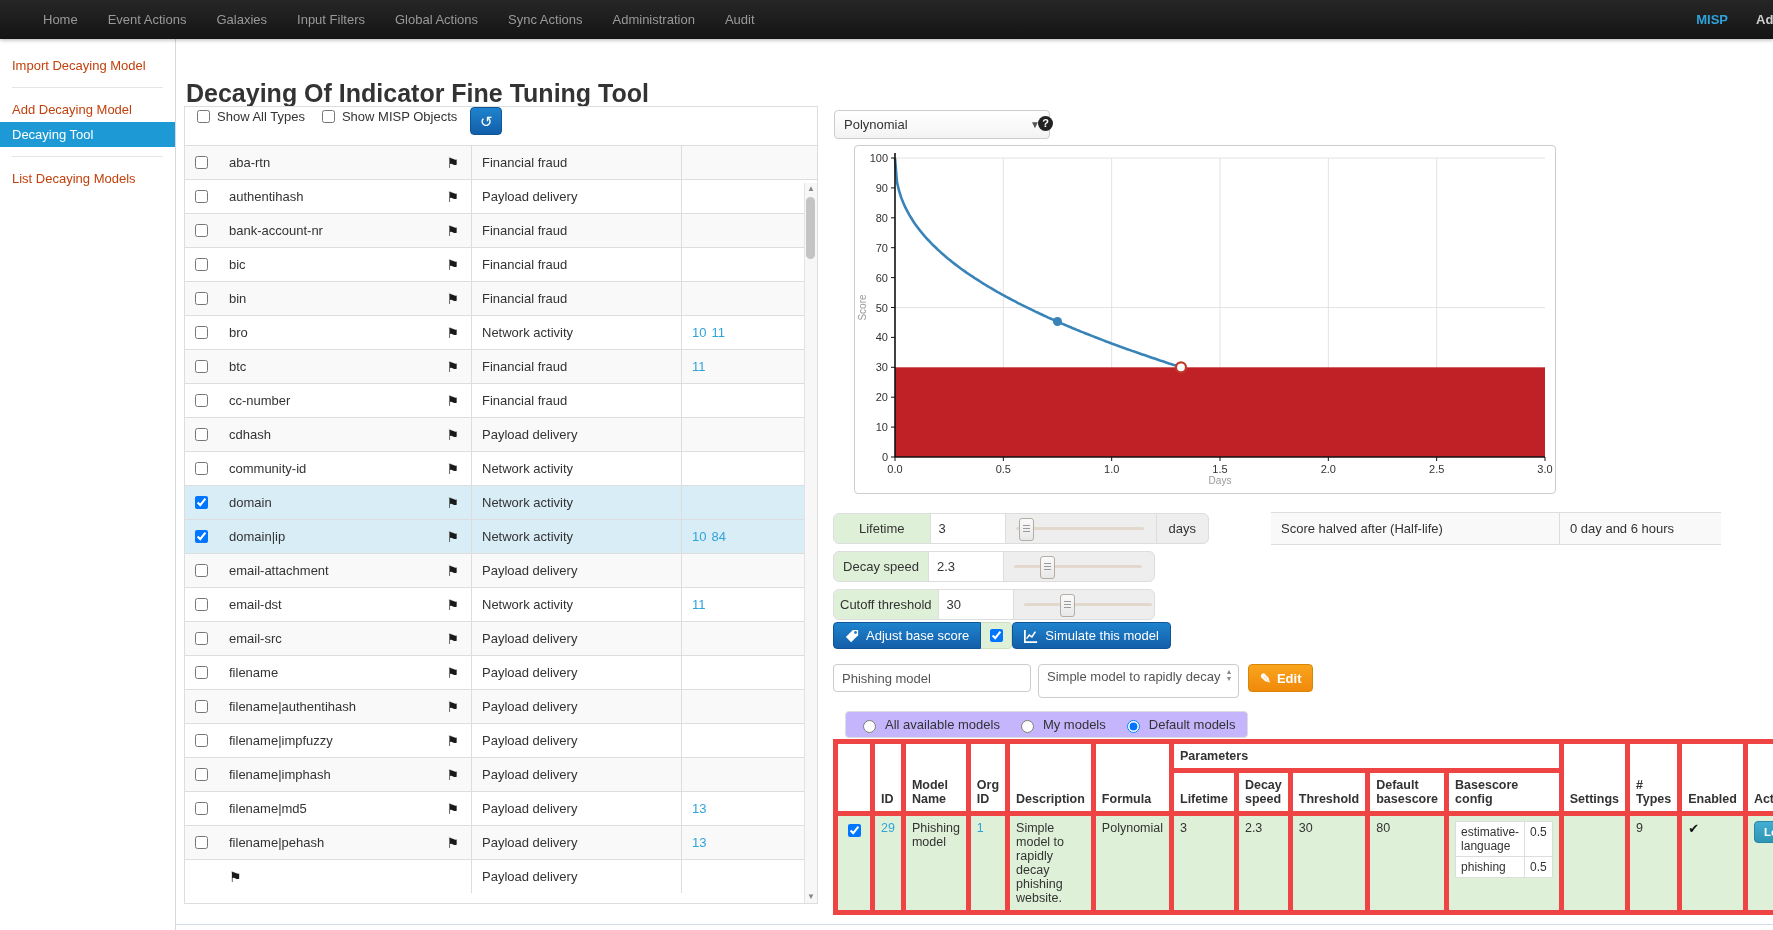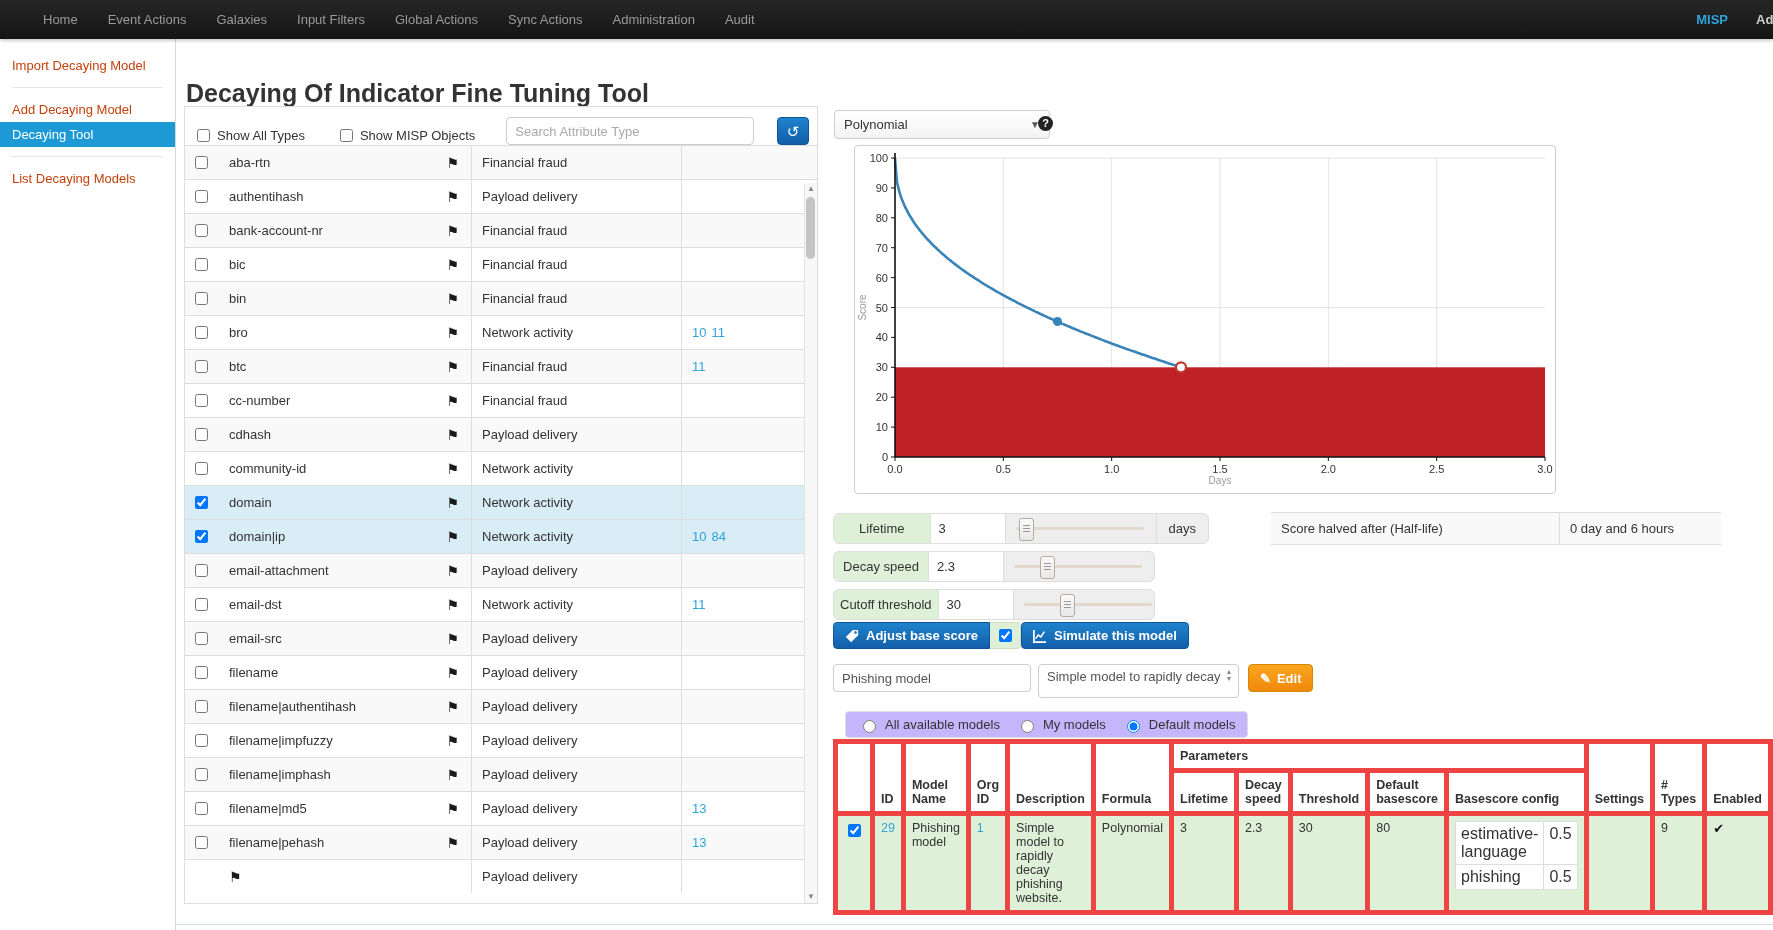--- a/index.html
+++ b/index.html
@@ -18,21 +18,21 @@
   .sidebar{position:absolute;top:39px;left:0;width:175px;bottom:0;background:#fff;
     border-right:1px solid #d8d8d8;padding-top:14px;z-index:10}
   .side-link{display:block;color:#c2410c;padding:5px 12px;cursor:pointer}
   .side-link.active{background:#1d9ad6;color:#fff}
   .side-divider{border-top:1px solid #e5e5e5;margin:9px 12px}
   
   .page-title{position:absolute;left:186px;top:62px;font-size:25px;font-weight:bold;color:#333;z-index:5}
   
   .attr-panel{position:absolute;left:184px;top:106px;width:632px;height:796px;
     border:1px solid #ddd;background:#fff;z-index:5}
-  .filter-bar{display:flex;align-items:flex-end;height:38px;padding:0 8px;gap:23px}
+  .filter-bar{display:flex;align-items:flex-start;height:38px;padding:0 8px;gap:5px}
   .filter-check{display:flex;align-items:center;gap:4px;margin-right:8px;white-space:nowrap}
   .search-input{flex:1;height:26px;border:1px solid #ccc;border-radius:4px;padding:0 8px;
     font:13px "Liberation Sans",sans-serif;color:#555}
   .search-input::placeholder{color:#aaa}
   .refresh-btn{width:32px;height:28px;border:1px solid #0f5496;border-radius:4px;cursor:pointer;
     background:linear-gradient(#1f83cd,#135ea9);color:#fff;font-size:15px;line-height:26px;text-align:center}
   .attr-table{position:absolute;left:0;right:0;top:38px;bottom:0;overflow:hidden}
   .arow{display:grid;grid-template-columns:32px 254px 210px 1fr;align-items:center;
     height:33px;border-top:1px solid #ddd;background:#fff;cursor:pointer}
   .arow.head{font-weight:bold;cursor:default}
@@ -75,21 +75,21 @@
   .param-slider{flex:1;position:relative;min-width:150px}
   .track{position:absolute;left:10px;right:12px;top:13px;height:3px;background:#e2d9cc;border-radius:2px}
   .handle{position:absolute;top:4px;width:13px;height:21px;background:linear-gradient(#fafafa,#e8e8e8);
     border:1px solid #b3ada3;border-radius:3px;cursor:pointer}
   .handle i{display:block;width:7px;height:7px;margin:6px auto 0;
     background:repeating-linear-gradient(#9a9a9a 0 1px,transparent 1px 3px)}
   .param-suffix{border-left:1px solid #ddd;padding:0 12px;line-height:29px;color:#333;border-radius:0 6px 6px 0}
   
   .action-btns{position:absolute;left:833px;top:622px;display:flex;align-items:center;z-index:5}
   .btn-blue{background:linear-gradient(#1f83cd,#135ea9);border:1px solid #0f5496;border-radius:4px;color:#fff;
-    font-weight:bold;font-size:13px;height:27px;display:flex;align-items:center;gap:7px;padding:0 11px;cursor:pointer}
+    font-weight:normal;font-size:13px;height:27px;display:flex;align-items:center;gap:7px;padding:0 11px;cursor:pointer}
   .btn-adjust{border-radius:4px 0 0 4px}
   .addon{height:25px;background:#dff0d8;border:1px solid #cfe0c0;border-left:none;border-radius:0 4px 4px 0;
     display:flex;align-items:center;padding:0 5px}
   .btn-sim{margin-left:0}
   .icon-svg{display:block}
   
   .info-table{position:absolute;left:1271px;top:512px;width:450px;z-index:5}
   .info-row{display:flex;border-bottom:1px solid #ddd}
   .info-row:first-child{border-top:1px solid #ddd;background:#f9f9f9}
   .info-label{width:268px;padding:8px 10px;border-right:1px solid #ddd}
@@ -110,21 +110,21 @@
   .radio-box label{display:flex;align-items:center;gap:6px;cursor:pointer;white-space:nowrap}
   
   .models-wrap{position:absolute;left:833px;top:739px;width:932px;z-index:6;background:#fff}
   table.mtable{border-collapse:collapse;width:100%;font-size:12.5px}
   .mtable th,.mtable td{border:5px solid #ef4444;padding:5px 6px;text-align:left}
   .mtable th{font-weight:bold;vertical-align:bottom;background:#fff}
   .mtable th.pgroup{vertical-align:top}
   .mtable td{vertical-align:top;background:#dff0d8}
   .mlink{color:#2fa4da;text-decoration:none;cursor:pointer}
   table.cfg{border-collapse:collapse;width:100%;background:#fff}
-  .cfg td{border:1px solid #ddd;padding:3px 5px;background:#fff;font-size:16px}
+  .cfg td{border:1px solid #ddd;padding:3px 5px;background:#fff;font-size:12px}
   .cfg td.val{width:24px}
   .action-cell{white-space:nowrap}
   .btn-load{display:inline-block;background:linear-gradient(#43aed3,#2f96b4);border:1px solid #2a86a2;color:#fff;
     font-weight:bold;font-size:11.5px;padding:4px 9px;border-radius:4px;cursor:pointer;vertical-align:top}
   .check-glyph{font-size:13px;color:#111}
   .footer-line{position:absolute;left:0;right:0;top:924px;border-top:1px solid #cfe0ea;z-index:1}
 </style>
 </head>
 <body>
 
@@ -157,21 +157,20 @@
 <div class="attr-panel">
   <div class="filter-bar">
     <span class="filter-check">
       <input type="checkbox" style="">
       <span>Show All Types</span>
     </span>
     <span class="filter-check">
       <input type="checkbox" style="">
       <span>Show MISP Objects</span>
     </span>
-    <input class="search-input" type="text" placeholder="Search Attribute Type" style="">
     <button class="refresh-btn">
       <span>↺</span>
     </button>
   </div>
   <div class="attr-table">
     <div id="attr-rows">
         <div class="arow odd">
     <div class="c-cb"><input type="checkbox" style=""></div>
     <div class="c-type">
       <span class="tname">aba-rtn</span>

